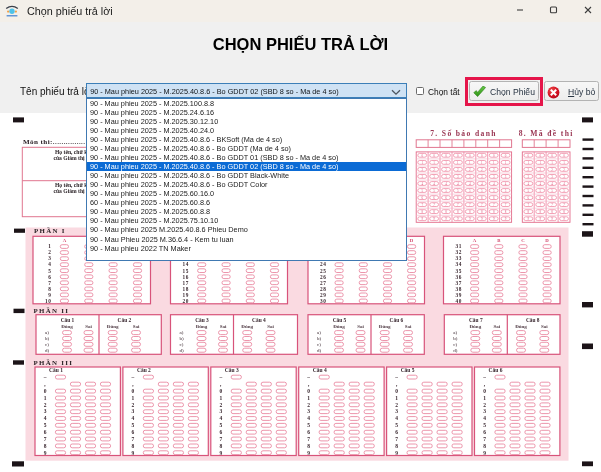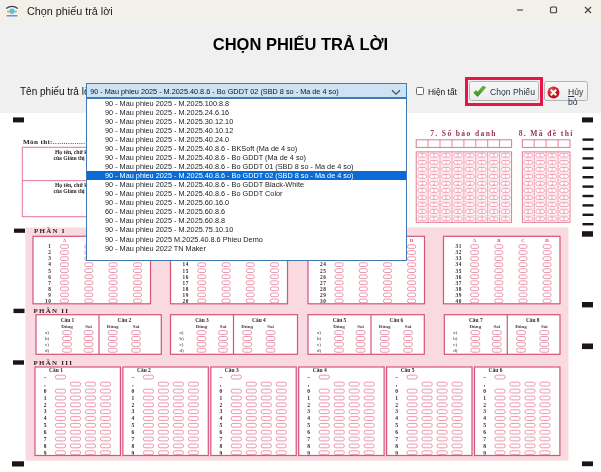--- a/index.html
+++ b/index.html
@@ -11,32 +11,32 @@
   font-size:16.5px; font-weight:bold; color:#000; }
 #page { position:absolute; left:0; top:113px; width:601px; height:359px; background:#fff; }
 #sheet { position:absolute; left:0; top:0; }
 #lbl { position:absolute; left:20px; top:85.9px; font-size:10px; color:#111; }
 #combo { position:absolute; left:86px; top:83.4px; width:320.5px; height:14.4px;
   background:#cfe2f4; border:1.3px solid #3c7fb8; }
 #combo .t { position:absolute; left:3.2px; top:2.4px; font-size:7.3px; color:#101418; white-space:nowrap; }
 #droplist { position:absolute; left:86px; top:97.8px; width:320.5px; height:163.6px;
   background:#fff; border:1.4px solid #4079b2; border-top-width:1.2px; }
 #droplist div { height:9.05px; line-height:9.2px; font-size:7.3px; color:#1a1a1a;
-  padding-left:18px; white-space:nowrap; overflow:hidden; }
+  padding-left:3px; white-space:nowrap; overflow:hidden; }
 #droplist div.sel { background:#0b6bd5; color:#fff; }
 #chk { position:absolute; left:415.5px; top:86.9px; width:8.8px; height:8.4px;
   background:#fff; border:1px solid #6b6b6b; border-radius:1.5px; }
 #chklbl { position:absolute; left:428px; top:86.7px; font-size:8.4px; color:#111; }
 #redrect { position:absolute; left:464.5px; top:76.6px; width:78px; height:29.3px;
   border:3.5px solid #e5154a; }
 .btn { position:absolute; background:linear-gradient(#f7f7f7,#ededed); border:1px solid #b3b3b3;
   border-radius:2.5px; }
 #btn1 { left:469px; top:80.6px; width:69.5px; height:20.9px;text-decoration:underline; }
 #btn1 .t { position:absolute; left:20px; top:5.2px; font-size:8.6px; color:#273342; }
-#btn2 { left:544px; top:80.6px; width:44px; height:20.9px; }
+#btn2 { left:544px; top:80.6px; width:55px; height:20.9px; }
 #btn2 .t { position:absolute; left:23px; top:5.2px; font-size:8.6px; color:#273342; }
 #btn2 .t u { text-decoration:underline; }
 </style></head>
 <body>
 <div id="page"></div>
 <svg id="sheet" width="601" height="472" viewBox="0 0 601 472">
     <rect x="25.5" y="227.5" width="543" height="233.2" fill="#fadae1"></rect>
     <rect x="13" y="117.4" width="11" height="5" fill="#1c1418"></rect>
     <rect x="14" y="228.6" width="11" height="4.2" fill="#1c1418"></rect>
     <rect x="13.5" y="308.7" width="11" height="4.4" fill="#1c1418"></rect>
@@ -1102,38 +1102,38 @@
           <stop offset="0.6" stop-color="#cf0f22"></stop>
       <stop offset="1" stop-color="#a50a18"></stop>
         </radialGradient>
       </defs>
     <circle cx="6.5" cy="6.5" r="5.9" fill="url(#rg)"></circle>
     <path d="M3.8 3.8 L9.2 9.2 M9.2 3.8 L3.8 9.2" stroke="#fff" stroke-width="2"></path>
   </svg>
   <span class="t"><u>H</u>ủy bỏ</span>
 </div>
 <div id="chk"></div>
-<div id="chklbl">Hiện tất</div>
+<div id="chklbl">Chọn tất</div>
 <div id="combo">
   <span class="t">90 - Mau phieu 2025 - M.2025.40.8.6 - Bo GDDT 02 (SBD 8 so - Ma de 4 so)</span>
   <svg width="10" height="7" style="position:absolute;right:4.5px;top:4.5px" viewBox="0 0 10 7">
     <path d="M1 1.2 L5 5.2 L9 1.2" fill="none" stroke="#4c5560" stroke-width="1.3"></path>
   </svg>
 </div>
 <div id="droplist">
     <div>90 - Mau phieu 2025 - M.2025.100.8.8</div>
     <div>90 - Mau phieu 2025 - M.2025.24.6.16</div>
     <div>90 - Mau phieu 2025 - M.2025.30.12.10</div>
-    <div>90 - Mau phieu 2025 - M.2025.40.10.12</div>
     <div>90 - Mau phieu 2025 - M.2025.40.24.0</div>
     <div>90 - Mau phieu 2025 - M.2025.40.8.6 - BKSoft (Ma de 4 so)</div>
     <div>90 - Mau phieu 2025 - M.2025.40.8.6 - Bo GDDT (Ma de 4 so)</div>
     <div>90 - Mau phieu 2025 - M.2025.40.8.6 - Bo GDDT 01 (SBD 8 so - Ma de 4 so)</div>
     <div class="sel">90 - Mau phieu 2025 - M.2025.40.8.6 - Bo GDDT 02 (SBD 8 so - Ma de 4 so)</div>
     <div>90 - Mau phieu 2025 - M.2025.40.8.6 - Bo GDDT Black-White</div>
     <div>90 - Mau phieu 2025 - M.2025.40.8.6 - Bo GDDT Color</div>
     <div>90 - Mau phieu 2025 - M.2025.60.16.0</div>
     <div>60 - Mau phieu 2025 - M.2025.60.8.6</div>
     <div>90 - Mau phieu 2025 - M.2025.60.8.8</div>
     <div>90 - Mau phieu 2025 - M.2025.75.10.10</div>
     <div>90 - Mau phieu 2025 M.2025.40.8.6 Phieu Demo</div>
+    <div>90 - Mau Phieu 2025 M.36.6.4 - Kem tu luan</div>
     <div>90 - Mau phieu 2022 TN Maker</div>
   </div>
 
 </body></html>

